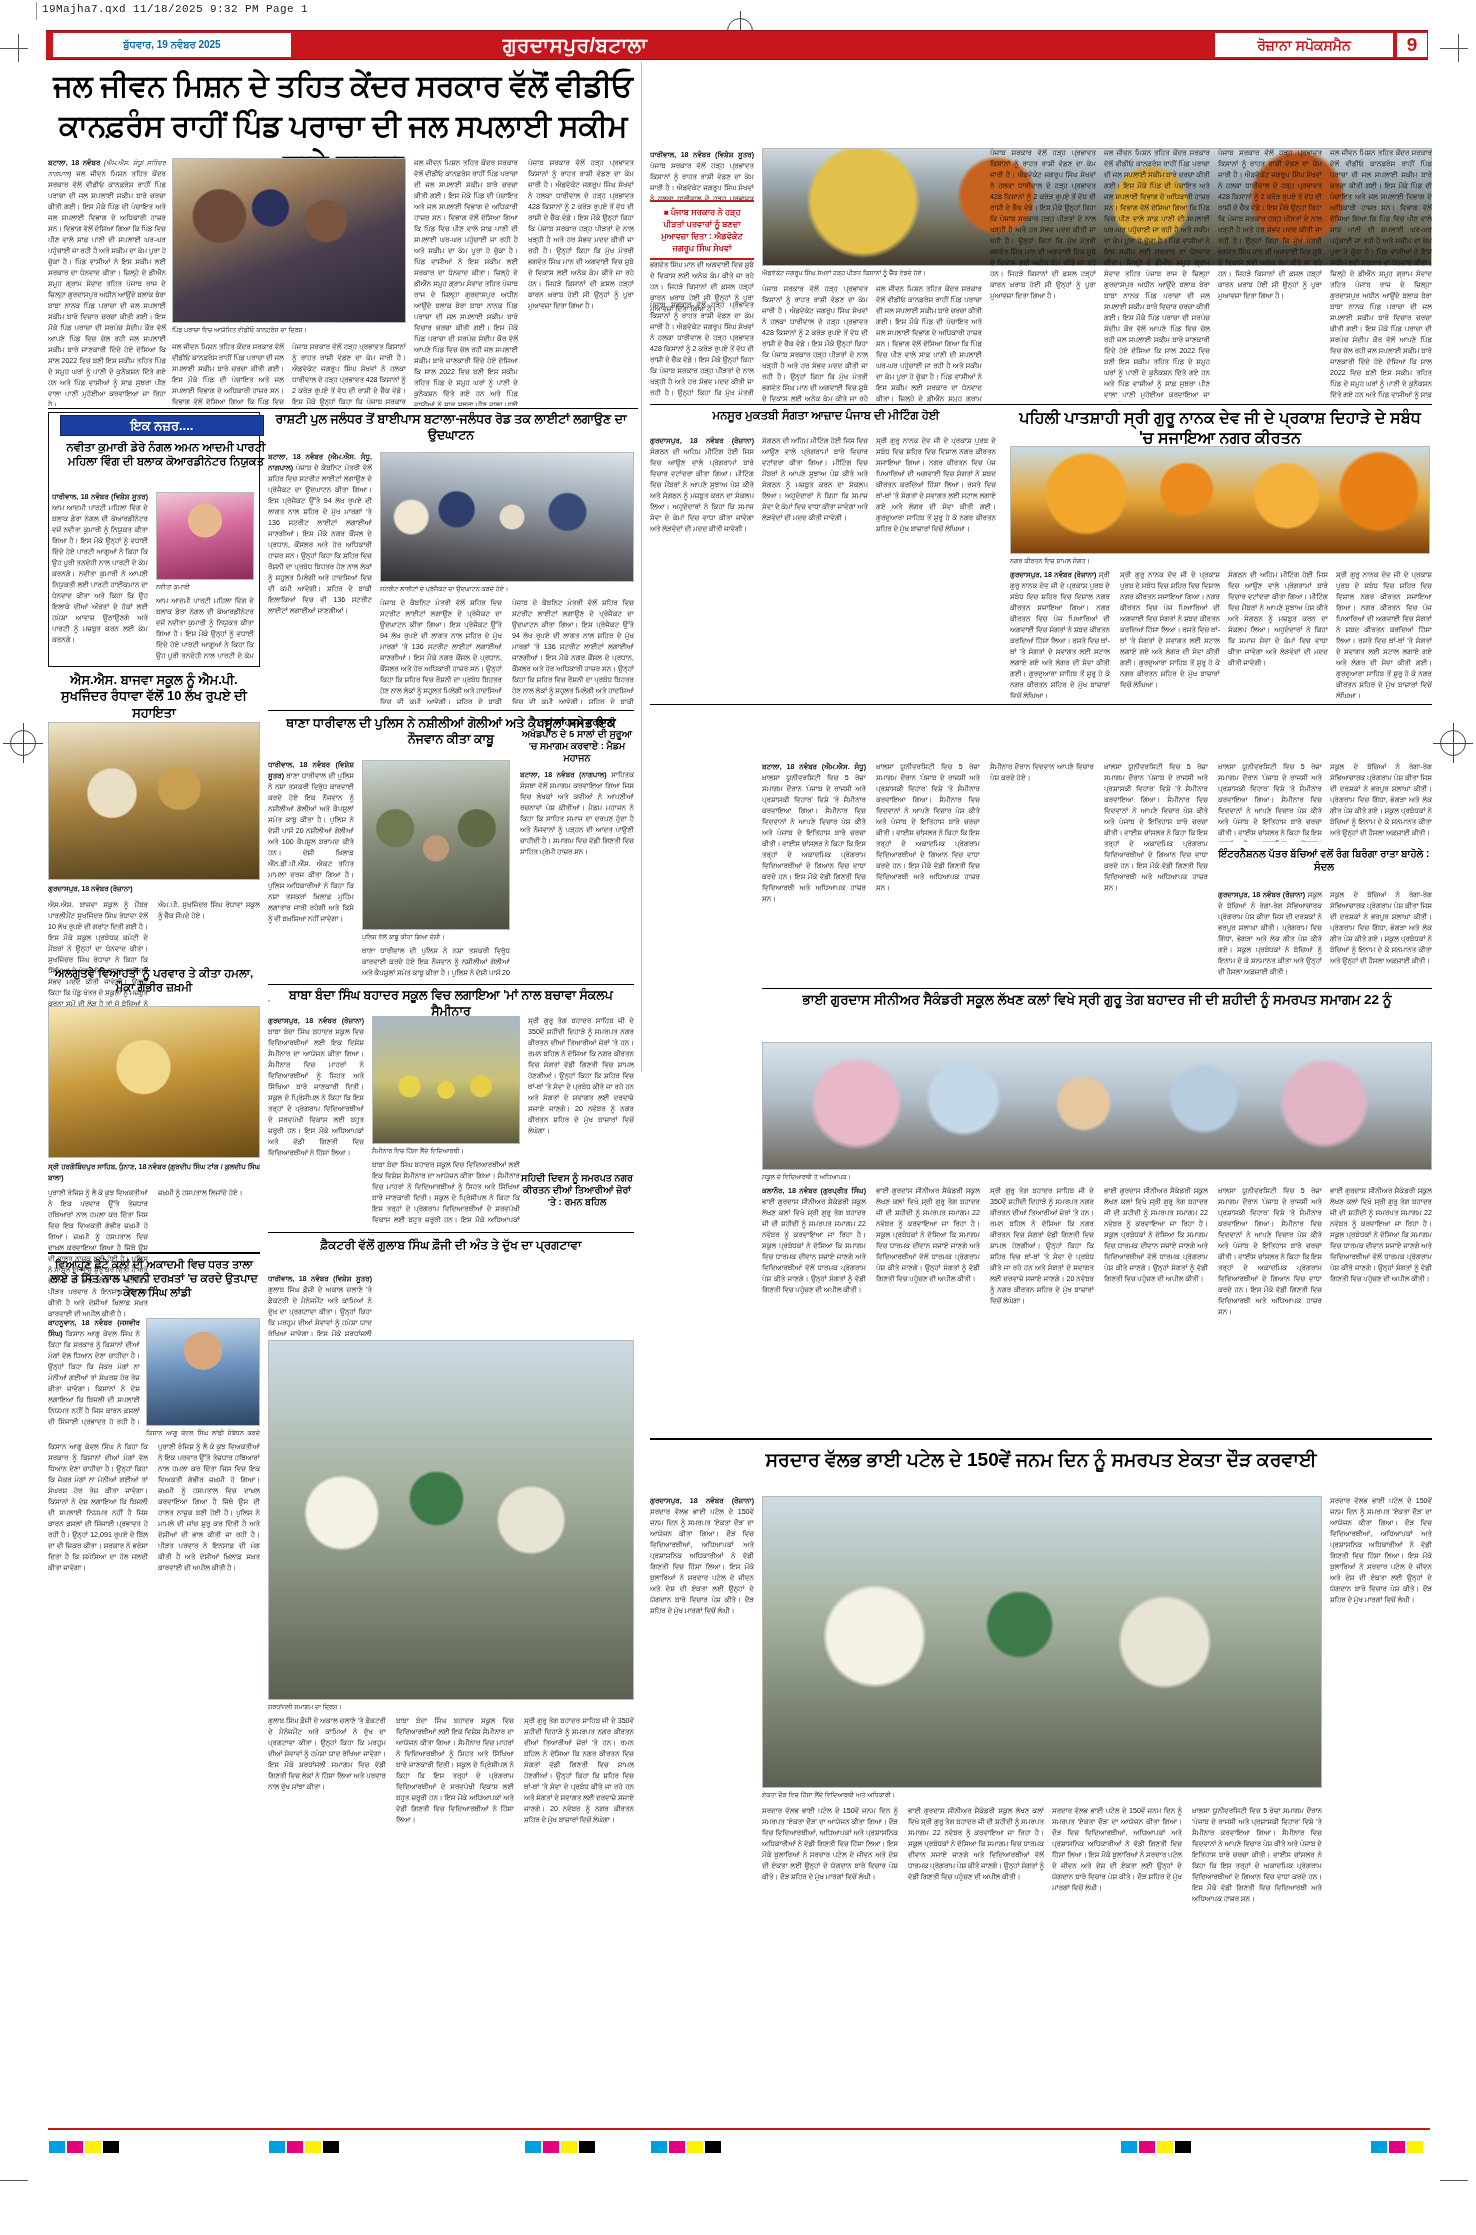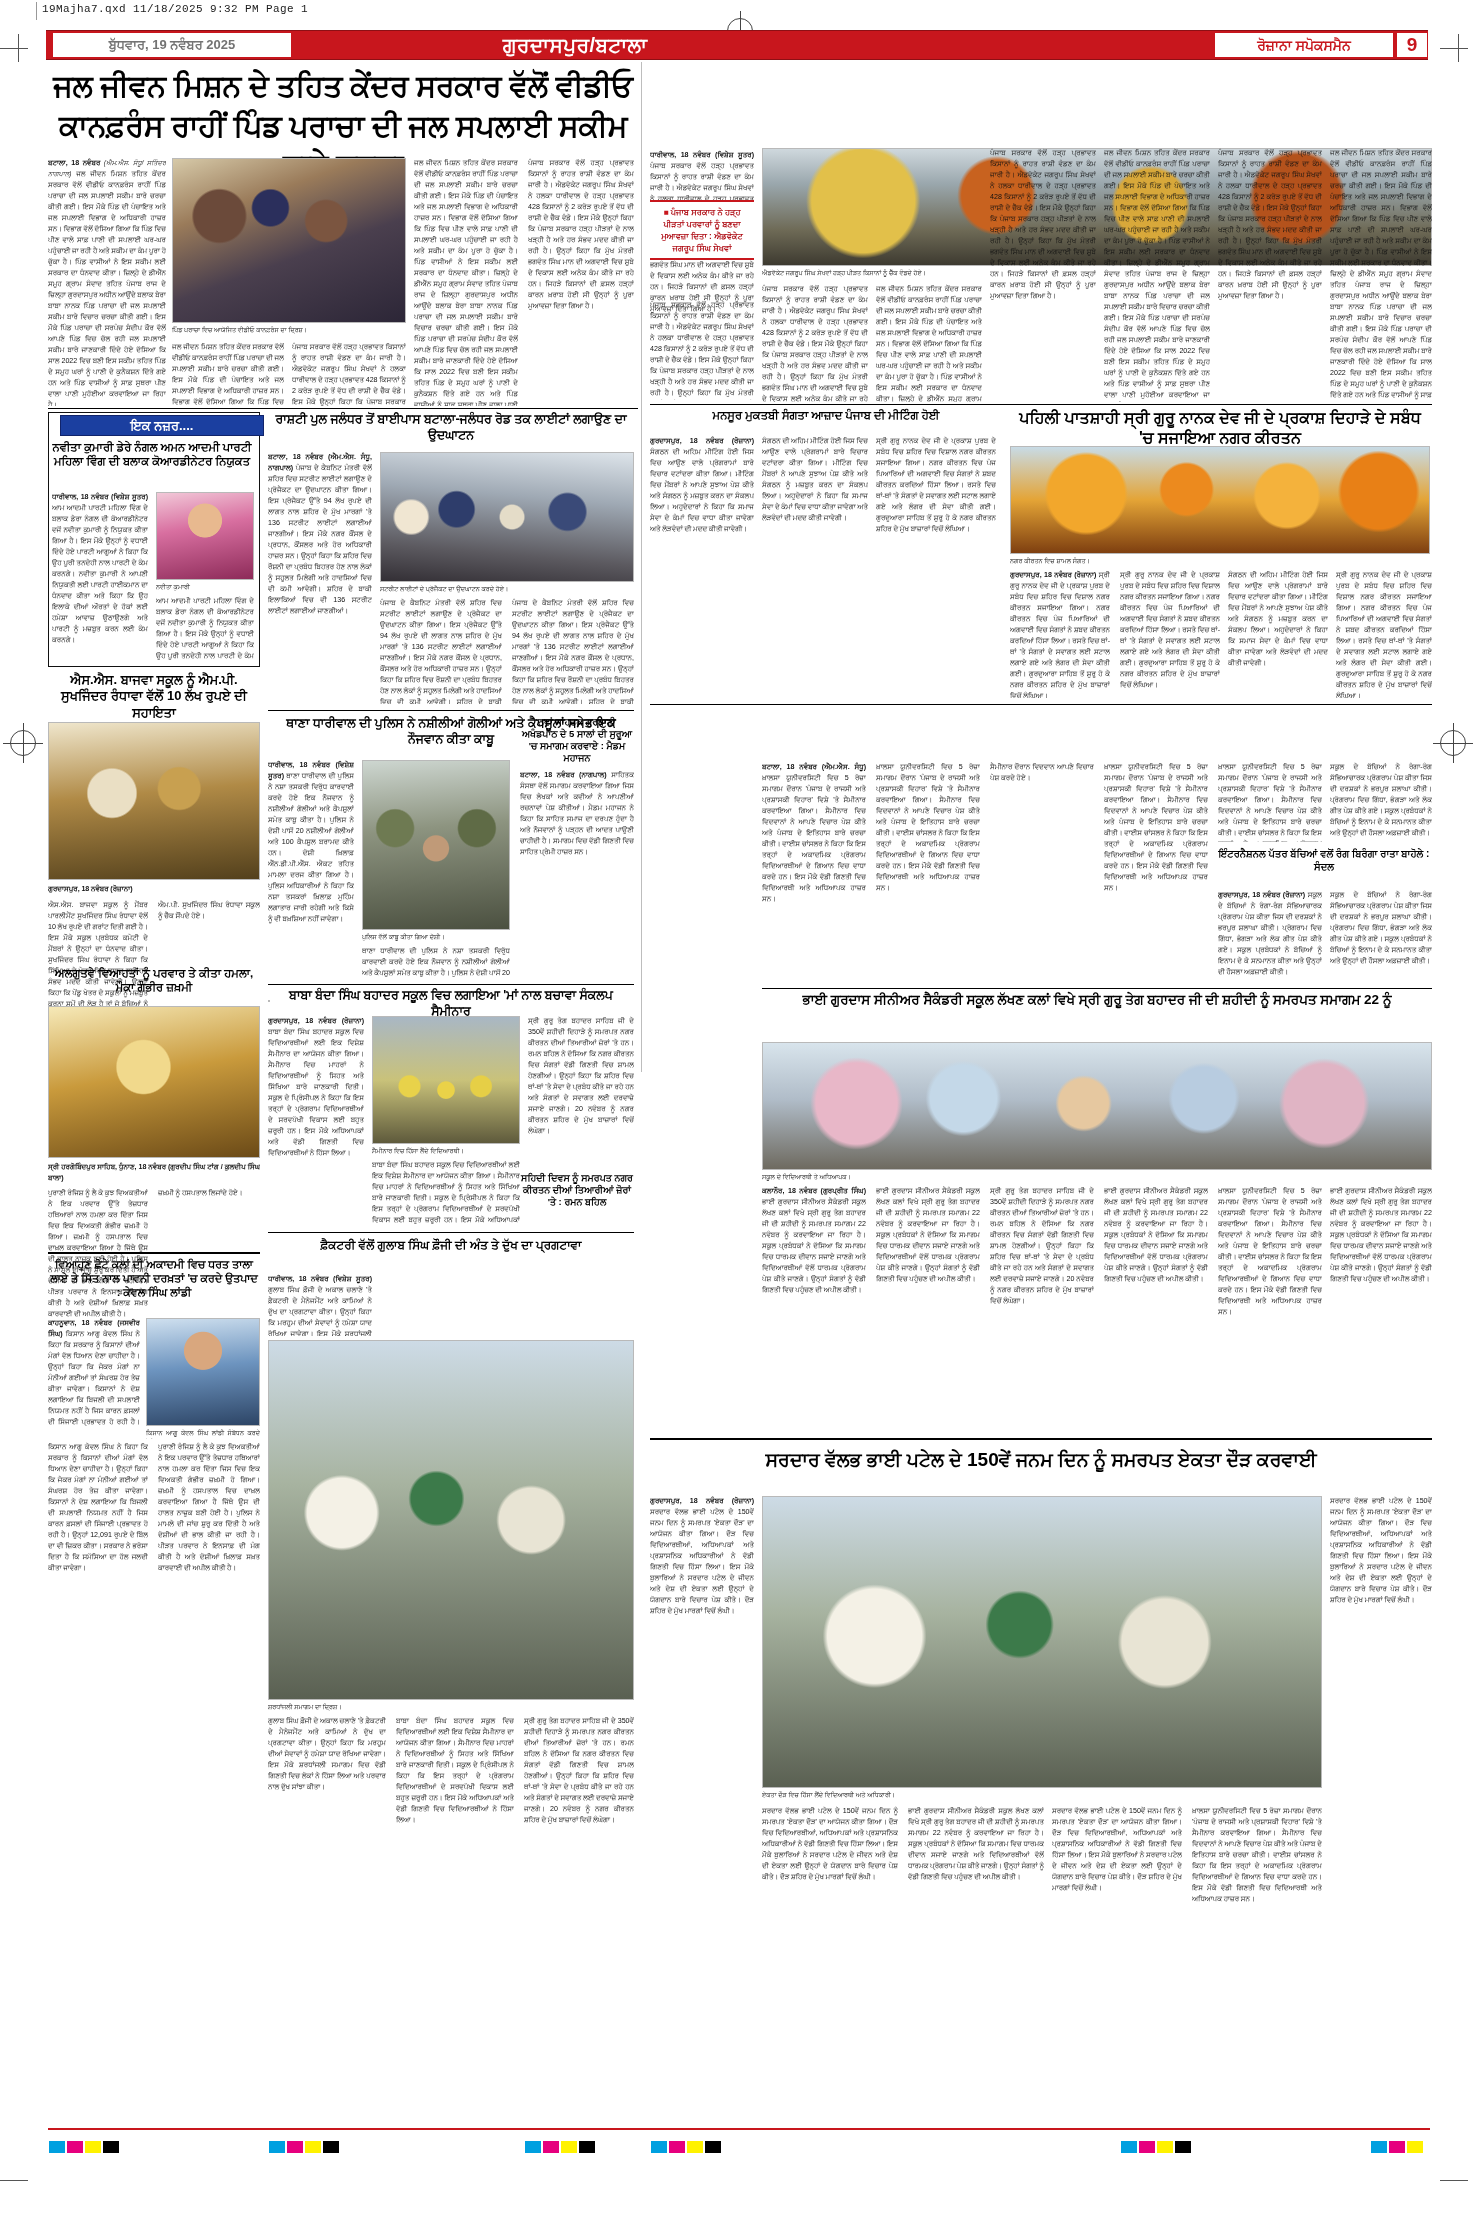--- a/index.html
+++ b/index.html
@@ -32,21 +32,21 @@
   .masthead {
     position:absolute; left:46px; top:30px; width:1382px; height:30px;
     background:#c8161d;
     border-top:1px solid #8d0f14; border-bottom:1px solid #8d0f14;
   }
   .date-box {
     position:absolute; left:52px; top:32px; width:240px; height:26px;
     background:#fff; border:1.5px solid #c8161d;
     display:flex; align-items:center; justify-content:center;
   }
-  .date-box span { font-size:13px; font-weight:bold; color:#737373; }
+  .date-box span { font-size:10px; font-weight:bold; color:#0369a1; }
   .center-title {
     position:absolute; left:430px; top:31px; width:290px; height:28px;
     background:#c8161d; display:flex; align-items:center; justify-content:center;
   }
   .center-title span { font-size:20px; font-weight:bold; color:#fff; letter-spacing:0.5px; }
   .brand-box {
     position:absolute; right:82px; top:32px; width:180px; height:26px;
     background:#fff; border:1.5px solid #c8161d;
     display:flex; align-items:center; justify-content:center;
   }
@@ -270,21 +270,21 @@
   <div class="col-text" style="position:absolute; left:1218px; top:148px; width:104px; height:254px;">ਪੰਜਾਬ ਸਰਕਾਰ ਵੱਲੋਂ ਹੜ੍ਹ ਪ੍ਰਭਾਵਤ ਕਿਸਾਨਾਂ ਨੂੰ ਰਾਹਤ ਰਾਸ਼ੀ ਵੰਡਣ ਦਾ ਕੰਮ ਜਾਰੀ ਹੈ। ਐਡਵੋਕੇਟ ਜਗਰੂਪ ਸਿੰਘ ਸੇਖਵਾਂ ਨੇ ਹਲਕਾ ਧਾਰੀਵਾਲ ਦੇ ਹੜ੍ਹ ਪ੍ਰਭਾਵਤ 428 ਕਿਸਾਨਾਂ ਨੂੰ 2 ਕਰੋੜ ਰੁਪਏ ਤੋਂ ਵੱਧ ਦੀ ਰਾਸ਼ੀ ਦੇ ਚੈੱਕ ਵੰਡੇ। ਇਸ ਮੌਕੇ ਉਨ੍ਹਾਂ ਕਿਹਾ ਕਿ ਪੰਜਾਬ ਸਰਕਾਰ ਹੜ੍ਹ ਪੀੜਤਾਂ ਦੇ ਨਾਲ ਖੜ੍ਹੀ ਹੈ ਅਤੇ ਹਰ ਸੰਭਵ ਮਦਦ ਕੀਤੀ ਜਾ ਰਹੀ ਹੈ। ਉਨ੍ਹਾਂ ਕਿਹਾ ਕਿ ਮੁੱਖ ਮੰਤਰੀ ਭਗਵੰਤ ਸਿੰਘ ਮਾਨ ਦੀ ਅਗਵਾਈ ਵਿਚ ਸੂਬੇ ਦੇ ਵਿਕਾਸ ਲਈ ਅਨੇਕ ਕੰਮ ਕੀਤੇ ਜਾ ਰਹੇ ਹਨ। ਜਿਹੜੇ ਕਿਸਾਨਾਂ ਦੀ ਫ਼ਸਲ ਹੜ੍ਹਾਂ ਕਾਰਨ ਖ਼ਰਾਬ ਹੋਈ ਸੀ ਉਨ੍ਹਾਂ ਨੂੰ ਪੂਰਾ ਮੁਆਵਜ਼ਾ ਦਿਤਾ ਗਿਆ ਹੈ।</div>
   <div class="col-text" style="position:absolute; left:1330px; top:148px; width:102px; height:254px;">ਜਲ ਜੀਵਨ ਮਿਸ਼ਨ ਤਹਿਤ ਕੇਂਦਰ ਸਰਕਾਰ ਵੱਲੋਂ ਵੀਡੀਓ ਕਾਨਫ਼ਰੰਸ ਰਾਹੀਂ ਪਿੰਡ ਪਰਾਚਾ ਦੀ ਜਲ ਸਪਲਾਈ ਸਕੀਮ ਬਾਰੇ ਚਰਚਾ ਕੀਤੀ ਗਈ। ਇਸ ਮੌਕੇ ਪਿੰਡ ਦੀ ਪੰਚਾਇਤ ਅਤੇ ਜਲ ਸਪਲਾਈ ਵਿਭਾਗ ਦੇ ਅਧਿਕਾਰੀ ਹਾਜ਼ਰ ਸਨ। ਵਿਭਾਗ ਵੱਲੋਂ ਦੱਸਿਆ ਗਿਆ ਕਿ ਪਿੰਡ ਵਿਚ ਪੀਣ ਵਾਲੇ ਸਾਫ਼ ਪਾਣੀ ਦੀ ਸਪਲਾਈ ਘਰ-ਘਰ ਪਹੁੰਚਾਈ ਜਾ ਰਹੀ ਹੈ ਅਤੇ ਸਕੀਮ ਦਾ ਕੰਮ ਪੂਰਾ ਹੋ ਚੁੱਕਾ ਹੈ। ਪਿੰਡ ਵਾਸੀਆਂ ਨੇ ਇਸ ਸਕੀਮ ਲਈ ਸਰਕਾਰ ਦਾ ਧੰਨਵਾਦ ਕੀਤਾ। ਜ਼ਿਲ੍ਹੇ ਦੇ ਡੀਐੱਨ ਸਮੂਹ ਗ੍ਰਾਮ ਸੰਵਾਦ ਤਹਿਤ ਪੰਜਾਬ ਰਾਜ ਦੇ ਜ਼ਿਲ੍ਹਾ ਗੁਰਦਾਸਪੁਰ ਅਧੀਨ ਆਉਂਦੇ ਬਲਾਕ ਬੇਰਾ ਬਾਬਾ ਨਾਨਕ ਪਿੰਡ ਪਰਾਚਾ ਦੀ ਜਲ ਸਪਲਾਈ ਸਕੀਮ ਬਾਰੇ ਵਿਚਾਰ ਚਰਚਾ ਕੀਤੀ ਗਈ। ਇਸ ਮੌਕੇ ਪਿੰਡ ਪਰਾਚਾ ਦੀ ਸਰਪੰਚ ਸੰਦੀਪ ਕੌਰ ਵੱਲੋਂ ਆਪਣੇ ਪਿੰਡ ਵਿਚ ਚੱਲ ਰਹੀ ਜਲ ਸਪਲਾਈ ਸਕੀਮ ਬਾਰੇ ਜਾਣਕਾਰੀ ਦਿੰਦੇ ਹੋਏ ਦੱਸਿਆ ਕਿ ਸਾਲ 2022 ਵਿਚ ਬਣੀ ਇਸ ਸਕੀਮ ਤਹਿਤ ਪਿੰਡ ਦੇ ਸਮੂਹ ਘਰਾਂ ਨੂੰ ਪਾਣੀ ਦੇ ਕੁਨੈਕਸ਼ਨ ਦਿੱਤੇ ਗਏ ਹਨ ਅਤੇ ਪਿੰਡ ਵਾਸੀਆਂ ਨੂੰ ਸਾਫ਼ ਸੁਥਰਾ ਪੀਣ ਵਾਲਾ ਪਾਣੀ ਮੁਹੱਈਆ ਕਰਵਾਇਆ ਜਾ ਰਿਹਾ ਹੈ।</div>
 
   <div class="rule" style="left:48px; top:408px; width:590px;"></div>
   <div class="rule" style="left:650px; top:404px; width:782px;"></div>
 
   <div class="box-border" style="left:48px; top:412px; width:212px; height:255px;"></div>
   <div class="blue-banner" style="left:52px; top:415px; width:204px; height:21px;margin-left:8px;">
     <span>ਇਕ ਨਜ਼ਰ....</span>
   </div>
-  <div class="sec-hl" style="left:50px; top:440px; width:204px; font-size:11.5px;">ਨਵੀਤਾ ਕੁਮਾਰੀ ਡੇਰੇ ਨੰਗਲ ਅਮਨ ਆਦਮੀ ਪਾਰਟੀ ਮਹਿਲਾ ਵਿੰਗ ਦੀ ਬਲਾਕ ਕੋਆਰਡੀਨੇਟਰ ਨਿਯੁਕਤ</div>
+  <div class="sec-hl" style="left:64px; top:440px; width:204px; font-size:11.5px;">ਨਵੀਤਾ ਕੁਮਾਰੀ ਡੇਰੇ ਨੰਗਲ ਅਮਨ ਆਦਮੀ ਪਾਰਟੀ ਮਹਿਲਾ ਵਿੰਗ ਦੀ ਬਲਾਕ ਕੋਆਰਡੀਨੇਟਰ ਨਿਯੁਕਤ</div>
   <div class="col-text" style="position:absolute; left:52px; top:492px; width:96px; height:170px;">
     <span class="dateline">ਧਾਰੀਵਾਲ, 18 ਨਵੰਬਰ (ਵਿਸ਼ੇਸ਼ ਸੂਤਰ)</span>
     <span>ਆਮ ਆਦਮੀ ਪਾਰਟੀ ਮਹਿਲਾ ਵਿੰਗ ਦੇ ਬਲਾਕ ਡੇਰਾ ਨੰਗਲ ਦੀ ਕੋਆਰਡੀਨੇਟਰ ਵਜੋਂ ਨਵੀਤਾ ਕੁਮਾਰੀ ਨੂੰ ਨਿਯੁਕਤ ਕੀਤਾ ਗਿਆ ਹੈ। ਇਸ ਮੌਕੇ ਉਨ੍ਹਾਂ ਨੂੰ ਵਧਾਈ ਦਿੰਦੇ ਹੋਏ ਪਾਰਟੀ ਆਗੂਆਂ ਨੇ ਕਿਹਾ ਕਿ ਉਹ ਪੂਰੀ ਤਨਦੇਹੀ ਨਾਲ ਪਾਰਟੀ ਦੇ ਕੰਮ ਕਰਨਗੇ। ਨਵੀਤਾ ਕੁਮਾਰੀ ਨੇ ਆਪਣੀ ਨਿਯੁਕਤੀ ਲਈ ਪਾਰਟੀ ਹਾਈਕਮਾਨ ਦਾ ਧੰਨਵਾਦ ਕੀਤਾ ਅਤੇ ਕਿਹਾ ਕਿ ਉਹ ਇਲਾਕੇ ਦੀਆਂ ਔਰਤਾਂ ਦੇ ਹੱਕਾਂ ਲਈ ਹਮੇਸ਼ਾ ਆਵਾਜ਼ ਉਠਾਉਣਗੇ ਅਤੇ ਪਾਰਟੀ ਨੂੰ ਮਜ਼ਬੂਤ ਕਰਨ ਲਈ ਕੰਮ ਕਰਨਗੇ।</span>
   </div>
   <div class="photo p-portrait-f" style="left:156px; top:492px; width:98px; height:88px;">
       <div class="inner"></div>
     </div>
   <div class="cap" style="left:156px; top:582px; width:98px; height:11px;">ਨਵੀਤਾ ਕੁਮਾਰੀ</div>
   <div class="col-text" style="position:absolute; left:156px; top:596px; width:98px; height:66px;">ਆਮ ਆਦਮੀ ਪਾਰਟੀ ਮਹਿਲਾ ਵਿੰਗ ਦੇ ਬਲਾਕ ਡੇਰਾ ਨੰਗਲ ਦੀ ਕੋਆਰਡੀਨੇਟਰ ਵਜੋਂ ਨਵੀਤਾ ਕੁਮਾਰੀ ਨੂੰ ਨਿਯੁਕਤ ਕੀਤਾ ਗਿਆ ਹੈ। ਇਸ ਮੌਕੇ ਉਨ੍ਹਾਂ ਨੂੰ ਵਧਾਈ ਦਿੰਦੇ ਹੋਏ ਪਾਰਟੀ ਆਗੂਆਂ ਨੇ ਕਿਹਾ ਕਿ ਉਹ ਪੂਰੀ ਤਨਦੇਹੀ ਨਾਲ ਪਾਰਟੀ ਦੇ ਕੰਮ ਕਰਨਗੇ। ਨਵੀਤਾ ਕੁਮਾਰੀ ਨੇ ਆਪਣੀ ਨਿਯੁਕਤੀ ਲਈ ਪਾਰਟੀ ਹਾਈਕਮਾਨ ਦਾ ਧੰਨਵਾਦ ਕੀਤਾ ਅਤੇ ਕਿਹਾ ਕਿ ਉਹ ਇਲਾਕੇ ਦੀਆਂ ਔਰਤਾਂ ਦੇ ਹੱਕਾਂ ਲਈ ਹਮੇਸ਼ਾ ਆਵਾਜ਼ ਉਠਾਉਣਗੇ ਅਤੇ ਪਾਰਟੀ ਨੂੰ ਮਜ਼ਬੂਤ ਕਰਨ ਲਈ ਕੰਮ ਕਰਨਗੇ।</div>
 

